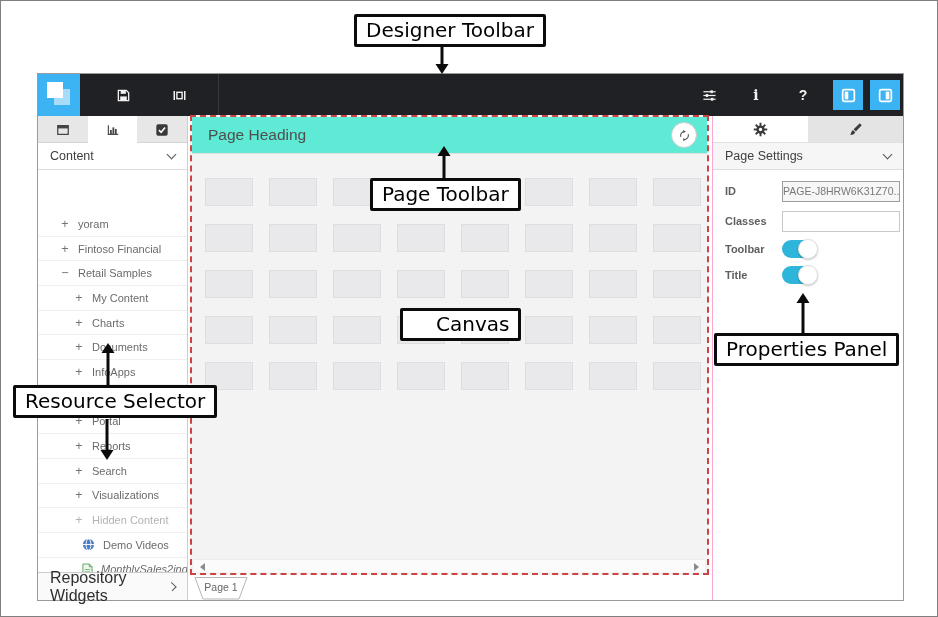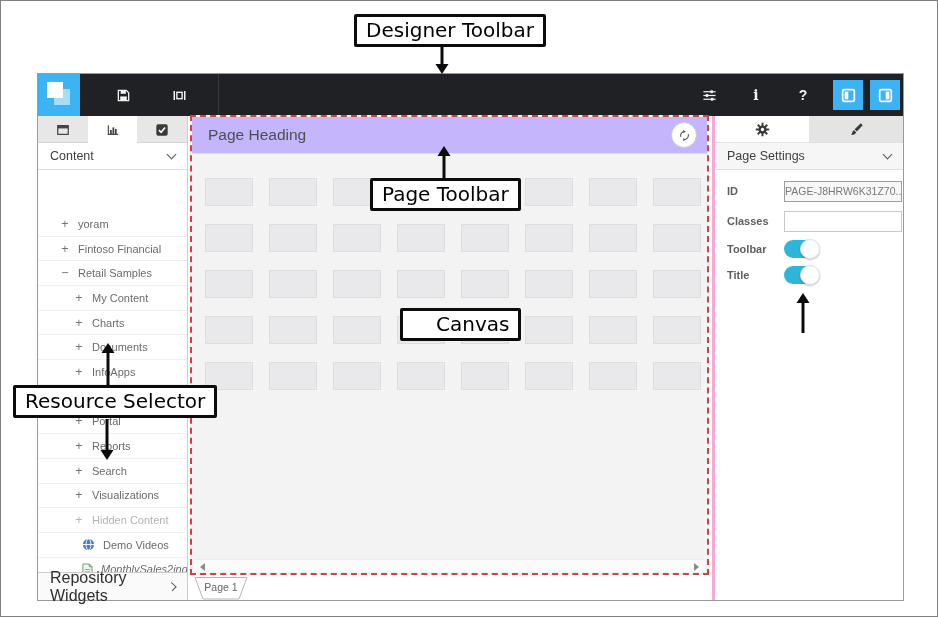--- a/index.html
+++ b/index.html
@@ -44,36 +44,36 @@
   .tree-item.lvl3{padding-left:44px;}
   .tree-item .ticon{margin-right:8px; display:flex;}
   .tree-item.muted, .tree-item.muted .twisty{color:#b3b3b3;}
   .tree-item.italic .lbl{font-style:italic;}
   .side-footer{position:absolute; left:0; right:0; bottom:0; height:28px; background:#fafafa; border-top:1px solid #ccc; display:flex; align-items:center; padding:0 12px; cursor:pointer;}
   .side-footer span{font-size:16px; color:#2f2f2f; font-weight:500;}
 
   
   .canvas-col{position:absolute; left:150px; top:42px; bottom:0; width:524px; background:#fff;}
   .canvas-frame{position:absolute; left:2px; top:-1px; width:519px; height:460px; border:2px dashed var(--red); background:#f3f3f4;}
-  .page-toolbar{height:37px; background:#c4b5fd; border-bottom:1px solid #e0e0e0; display:flex; align-items:center; padding:0 10px 0 16px;}
+  .page-toolbar{height:37px; background:#5eead4; border-bottom:1px solid #e0e0e0; display:flex; align-items:center; padding:0 10px 0 16px;}
   .page-toolbar .heading{font-size:15.5px; color:#4f4f4f;}
   .refresh{margin-left:auto; width:26px; height:26px; border-radius:50%; border:1px solid #ccc; background:#fff; display:flex; align-items:center; justify-content:center; cursor:pointer;}
   .canvas-body{position:absolute; left:0; right:0; top:37px; bottom:0;}
   .grid{position:absolute; left:13px; top:24px; display:grid; grid-template-columns:repeat(8,48px); grid-auto-rows:28px; column-gap:16px; row-gap:18px;}
   .gcell{background:#e9e9eb; border:1px solid #dedee0;}
   .hscroll{position:absolute; left:2px; right:2px; bottom:1px; height:13px; background:#fbfbfb; border-top:1px solid #ececec;}
   .tri{position:absolute; top:3px; width:0; height:0; border-top:4px solid transparent; border-bottom:4px solid transparent;}
   .tri.left{left:6px; border-right:5px solid #8a8a8a;}
   .tri.rightt{right:6px; border-left:5px solid #8a8a8a;}
   .page-tab{position:absolute; left:6px; top:461px; width:54px; height:23px; cursor:pointer;}
   .page-tab svg{position:absolute; left:0; top:0;}
   .page-tab span{position:relative; display:block; text-align:center; font-size:10.5px; color:#666; line-height:21px;}
 
   
-  .props{position:absolute; left:674px; right:0; top:42px; bottom:0; background:#fff; border-left:3px solid #f9a8d4;}
+  .props{position:absolute; left:674px; right:0; top:42px; bottom:0; background:#fff; border-left:1px solid #f9a8d4;}
   .props-tabs{display:flex; height:27px; border-bottom:1px solid #e0e0e0;}
   .ptab{flex:1; display:flex; align-items:center; justify-content:center; cursor:pointer; background:#e4e4e4;}
   .ptab.active{background:#fff;}
   .props-header{height:27px; background:#f6f6f6; border-bottom:1px solid #ddd; display:flex; align-items:center; padding:0 12px; cursor:pointer;}
   .props-header span{font-size:12.5px; color:#3f3f3f;}
   .fields{padding-top:6px;}
   .frow{display:flex; align-items:center; padding-left:12px;}
   .frow.h30{height:30px;} .frow.h26{height:26px;}
   .flabel{font-size:11px; color:#5f5f5f; width:57px; flex:0 0 auto;font-weight:bold;}
   .finput{width:118px; height:21px; font-size:10.5px; font-family:"Liberation Sans",sans-serif;}
@@ -105,20 +105,21 @@
       <polygon points="99.5,449 112.5,449 106,459" stroke="none"></polygon>
       <line x1="802" y1="332" x2="802" y2="302"></line>
       <polygon points="795.5,302 808.5,302 802,292" stroke="none"></polygon>
     </g>
   </svg>
 
   <div class="callout" style="left:353px; top:13px;">Designer Toolbar</div>
   <div class="callout" style="left:369px; top:177px;">Page Toolbar</div>
   <div class="callout" style="left:399px; top:307px;padding-left:33px;">Canvas</div>
   <div class="callout" style="left:12px; top:384px;">Resource Selector</div>
+  <div class="callout" style="left:713px; top:332px;">Properties Panel</div>
 
   <div class="app">
 
     <div class="toolbar">
       <div class="logo">
           <div class="sq1"></div>
           <div class="sq2"></div>
         </div>
       <button class="tbtn save">
         <svg width="15" height="15" viewBox="0 0 16 16">

